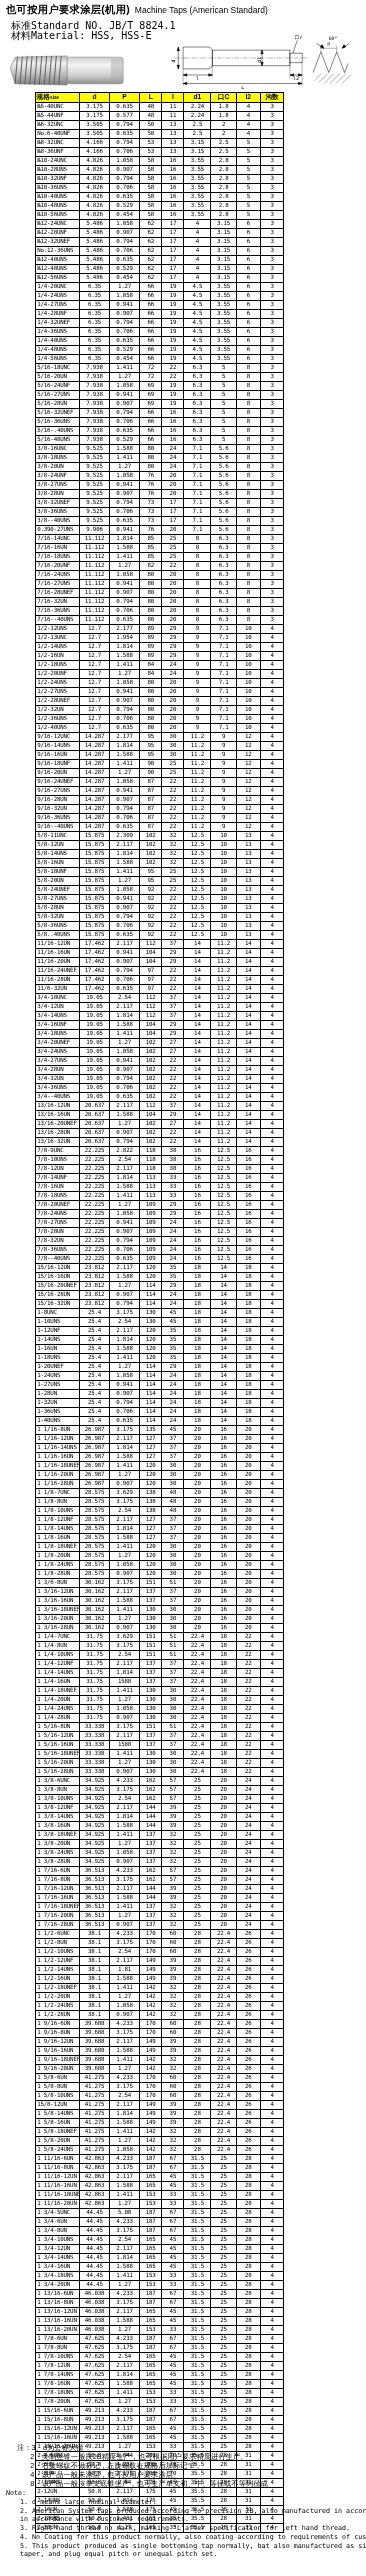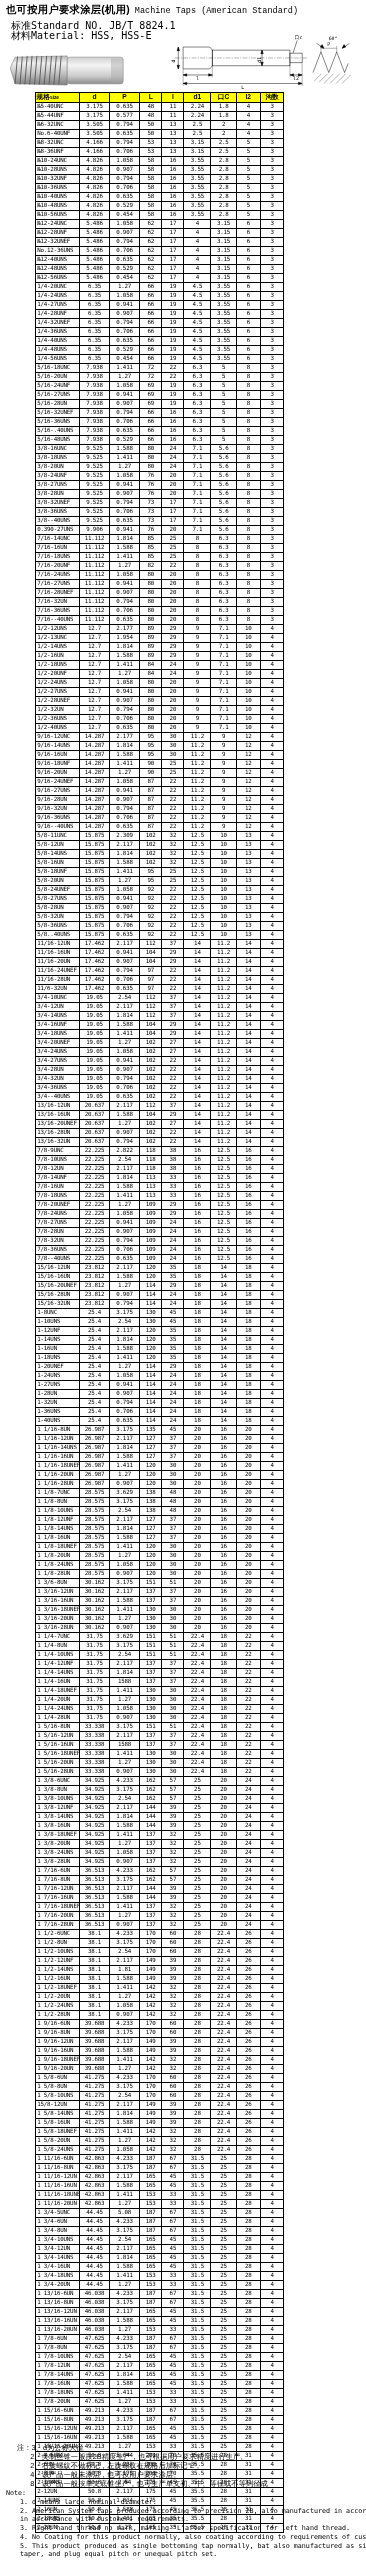--- a/index.html
+++ b/index.html
@@ -1,21 +1,21 @@
 <!DOCTYPE html>
 <html style="font-size:9.7px"><head>
 <meta charset="utf-8">
 <style>
   html,body{margin:0;padding:0;background:#fff;}
   #page{position:relative;width:367px;height:2576px;background:#ffffff;
         font-family:"Liberation Sans",sans-serif;color:#000;overflow:hidden;}
   
   .title-row{position:absolute;left:6px;top:3px;white-space:nowrap;}
   .title-zh{font-weight:bold;font-size:10.3px;letter-spacing:0.3px;font-family:"Liberation Sans",sans-serif;}
-  .title-en{font-size:8.5px;margin-left:4.8px;font-family:Liberation Mono, monospace;}
+  .title-en{font-size:8.5px;margin-left:4.8px;font-family:Liberation Sans, sans-serif;}
   .subline{position:absolute;left:11px;white-space:nowrap;font-size:10px;
            font-family:"DejaVu Sans Mono",monospace;}
   #std-line{top:19px;}
   #mat-line{top:29px;}
   
   #tap-photo{position:absolute;left:9px;top:51px;}
   #tap-drawing{position:absolute;left:171px;top:30px;}
   .dim-text{font-family:"DejaVu Sans Mono",monospace;font-size:8px;fill:#000;}
   
   #spec-table{position:absolute;left:35px;top:92px;width:248px;

